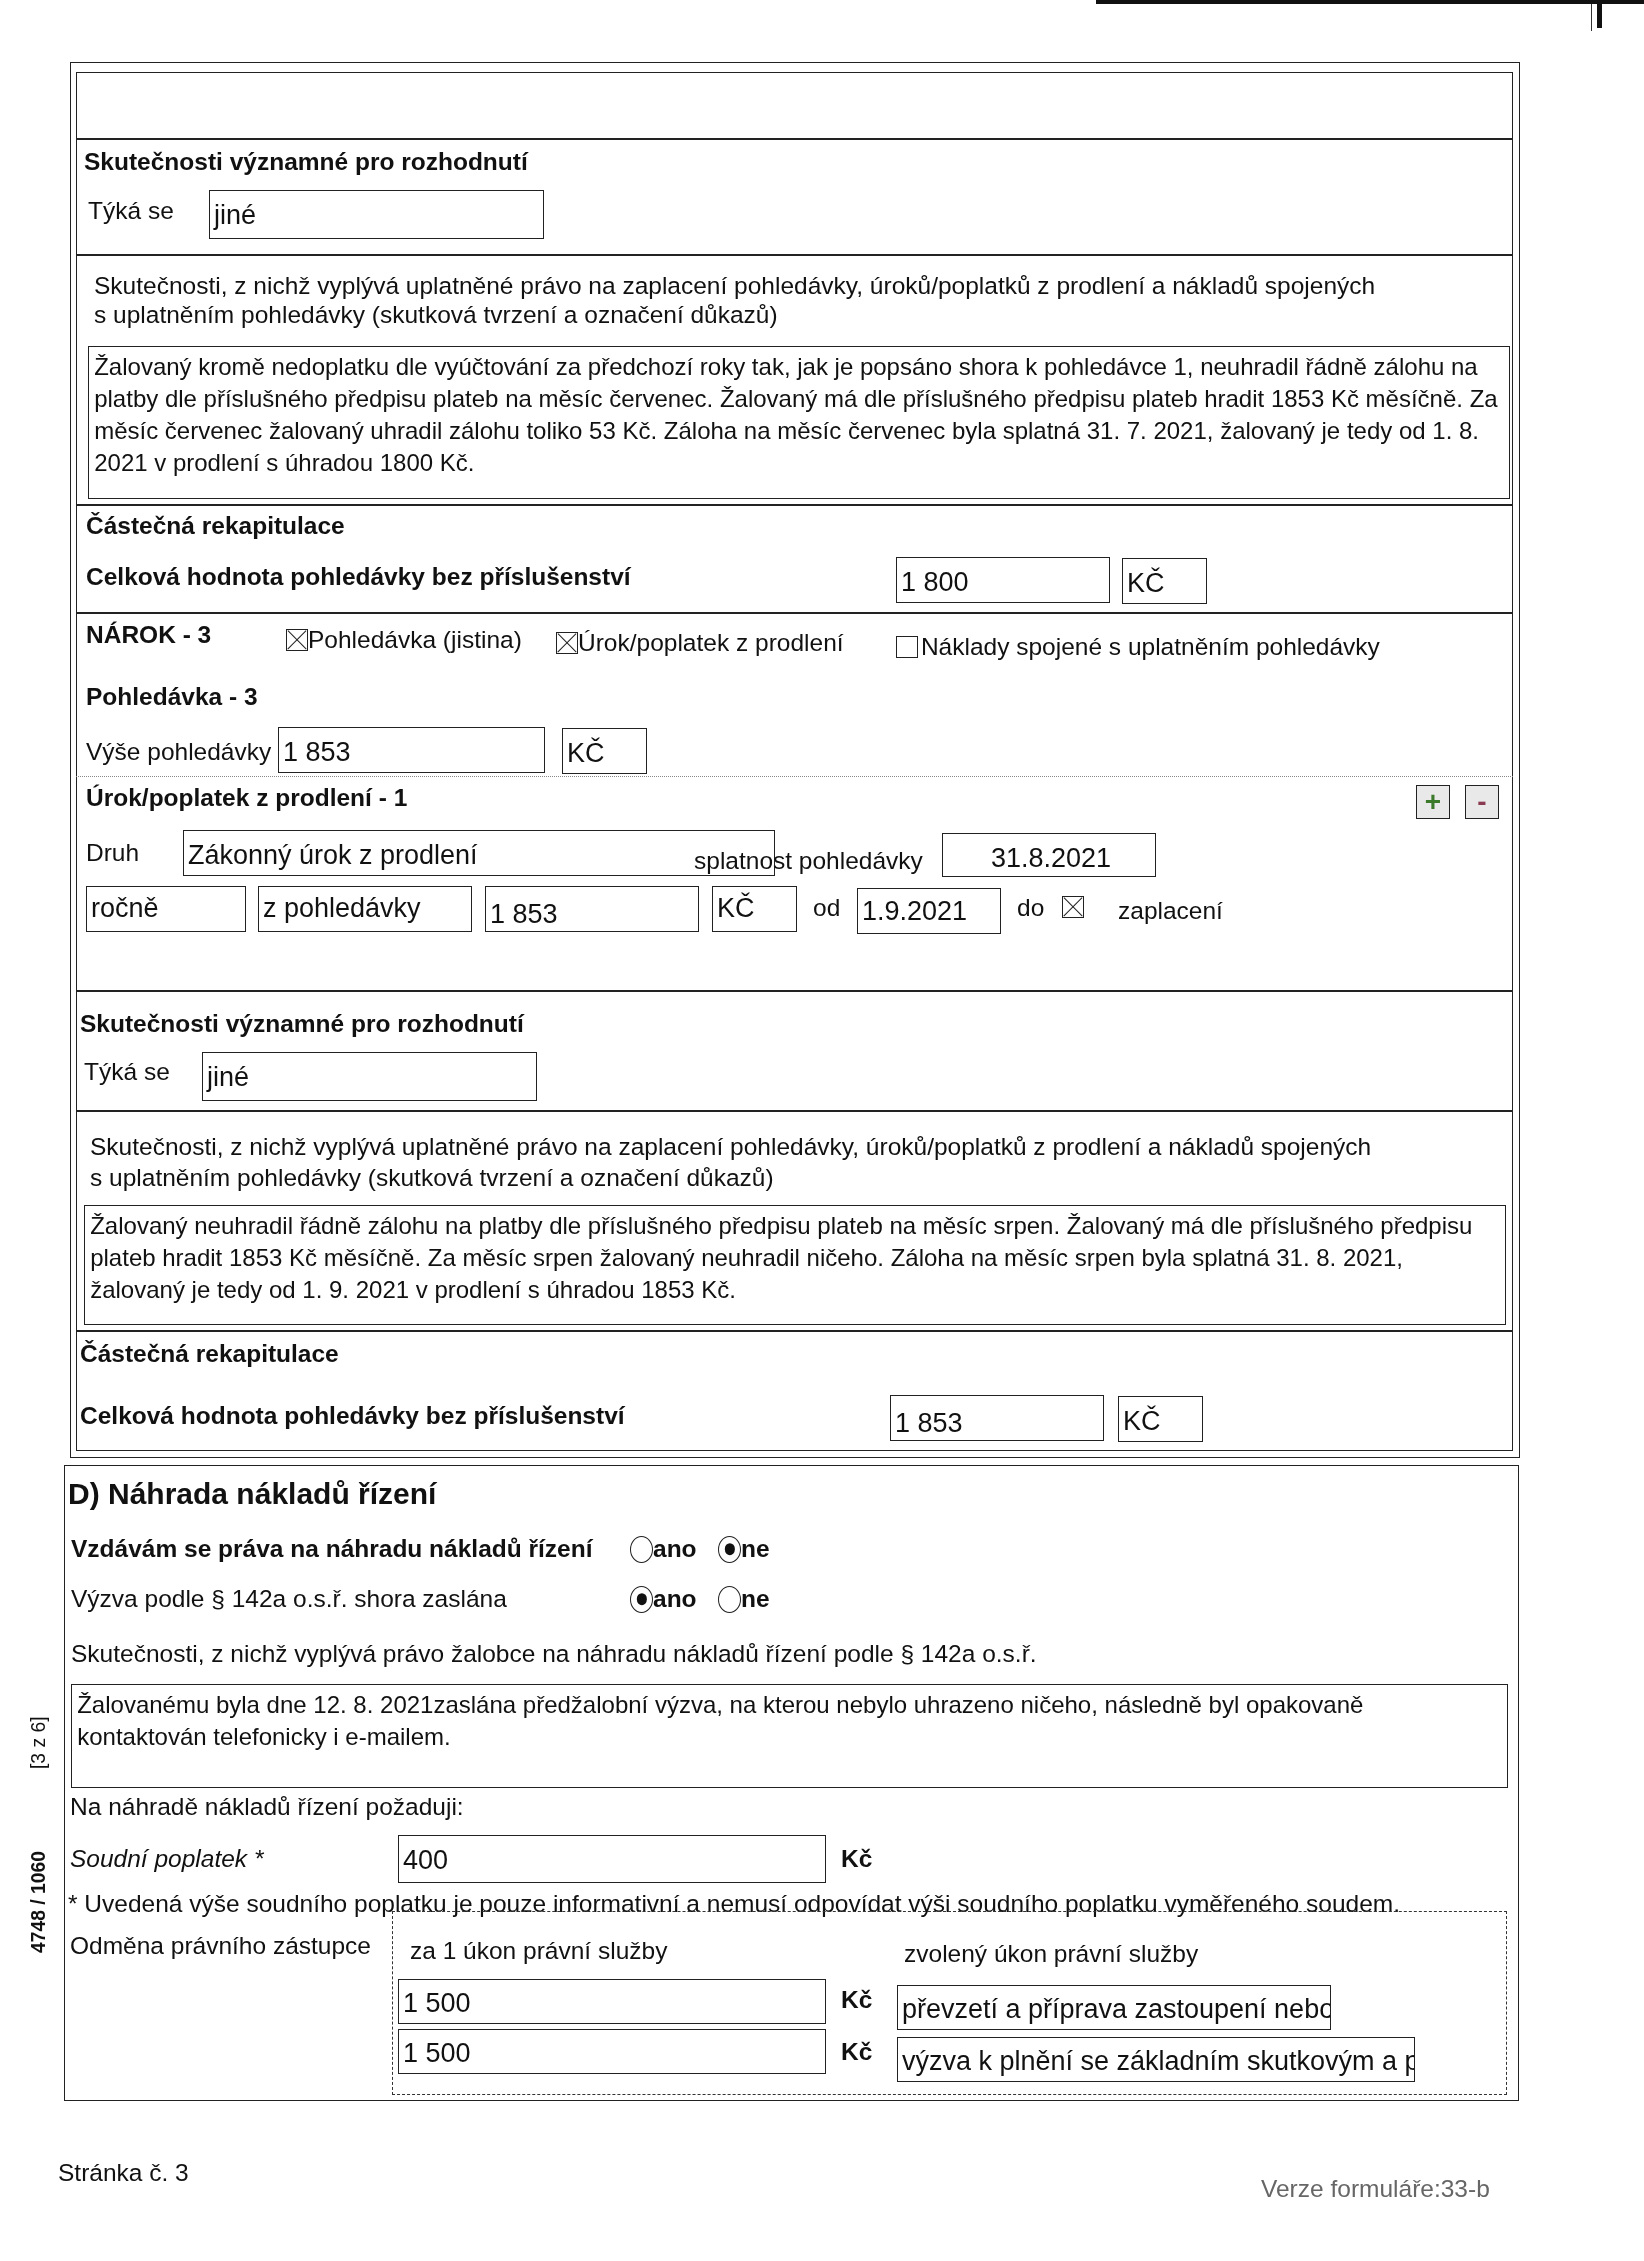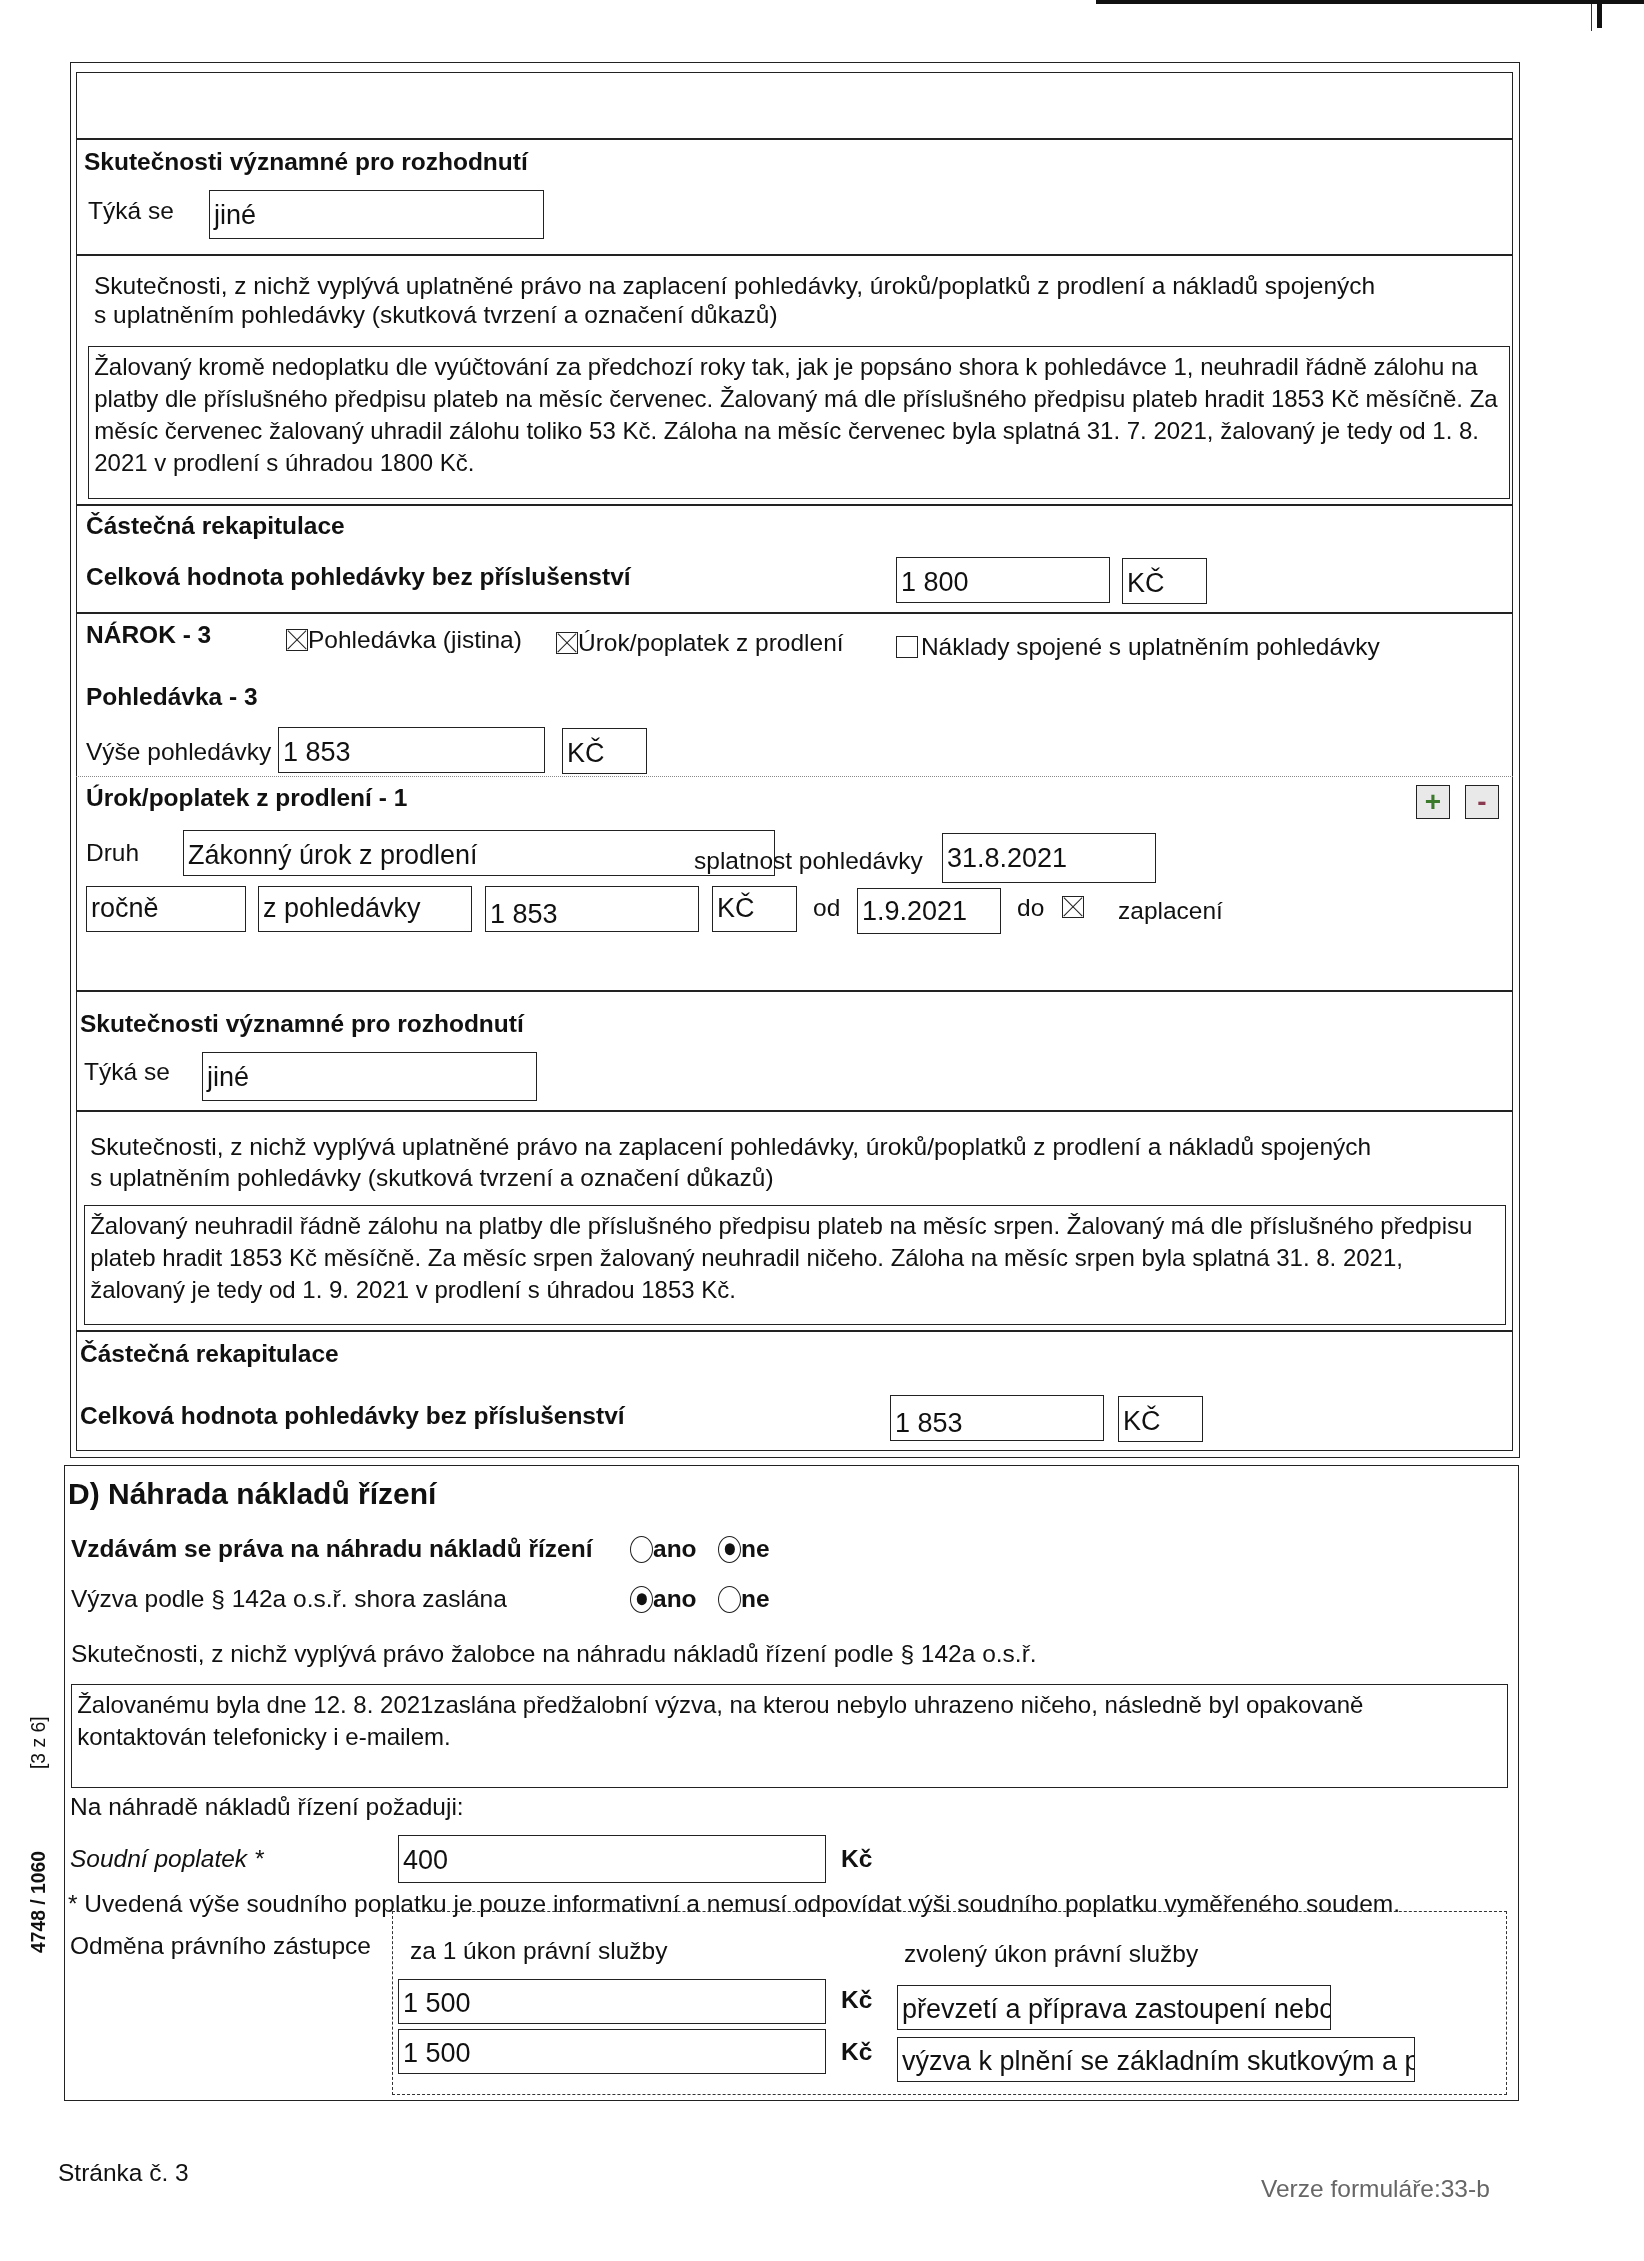--- a/index.html
+++ b/index.html
@@ -77,21 +77,21 @@
 <div class="abs box field" style="left:562px;top:728px;width:85px;height:46px;padding-top:9px;">KČ</div>
 <div class="abs dotline" style="left:76px;top:776px;width:1437px;"></div>
 
 <div class="abs txt bold" style="left:86px;top:783px;">Úrok/poplatek z prodlení - 1</div>
 <div class="abs btn" style="left:1416px;top:785px;color:#3a7a2a;">+</div>
 <div class="abs btn" style="left:1465px;top:785px;color:#8a3a50;">-</div>
 
 <div class="abs txt" style="left:86px;top:838px;">Druh</div>
 <div class="abs box field" style="left:183px;top:830px;width:592px;height:46px;padding-top:9px;">Zákonný úrok z prodlení</div>
 <div class="abs txt" style="left:694px;top:846px;">splatnost pohledávky</div>
-<div class="abs box field" style="left:942px;top:833px;width:214px;height:50px;padding-top:9px;">31.8.2021</div>
+<div class="abs box field" style="left:942px;top:833px;width:214px;height:44px;padding-top:9px;text-align:center;">31.8.2021</div>
 
 <div class="abs box field" style="left:86px;top:886px;width:160px;height:46px;padding-top:6.4px;">ročně</div>
 <div class="abs box field" style="left:258px;top:886px;width:214px;height:46px;padding-top:6.4px;">z pohledávky</div>
 <div class="abs box field" style="left:485px;top:886px;width:214px;height:46px;padding-top:11.6px;">1 853</div>
 <div class="abs box field" style="left:712px;top:886px;width:85px;height:46px;padding-top:6.4px;">KČ</div>
 <div class="abs txt" style="left:813px;top:893px;">od</div>
 <div class="abs box field" style="left:857px;top:888px;width:144px;height:46px;padding-top:7px;">1.9.2021</div>
 <div class="abs txt" style="left:1017px;top:893px;">do</div>
 <div class="abs" style="left:1062px;top:896px;"><span class="chk on"></span></div>
 <div class="abs txt" style="left:1118px;top:896px;">zaplacení</div>

